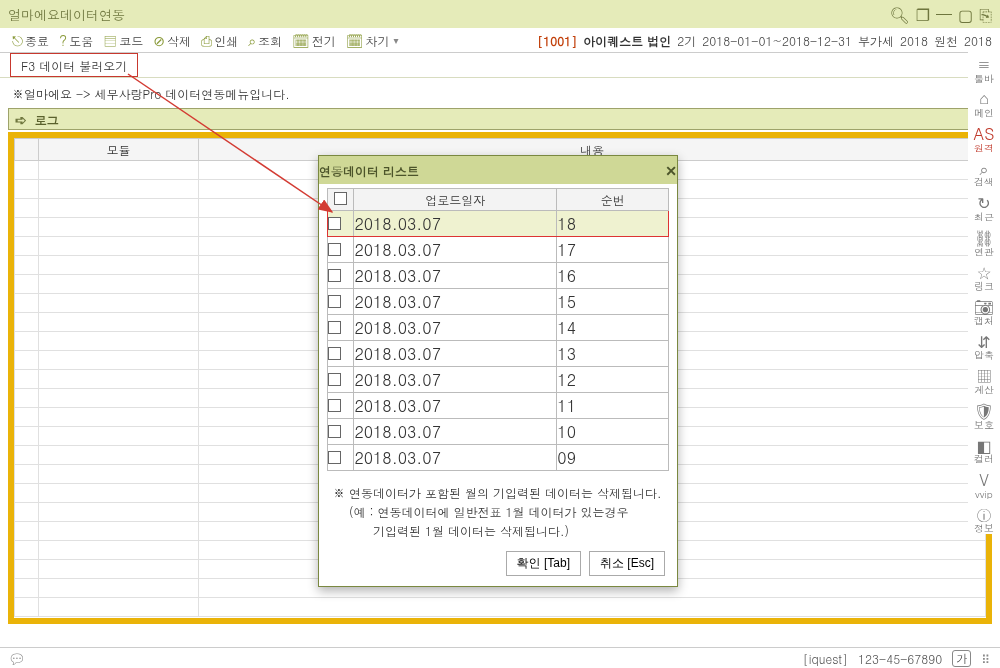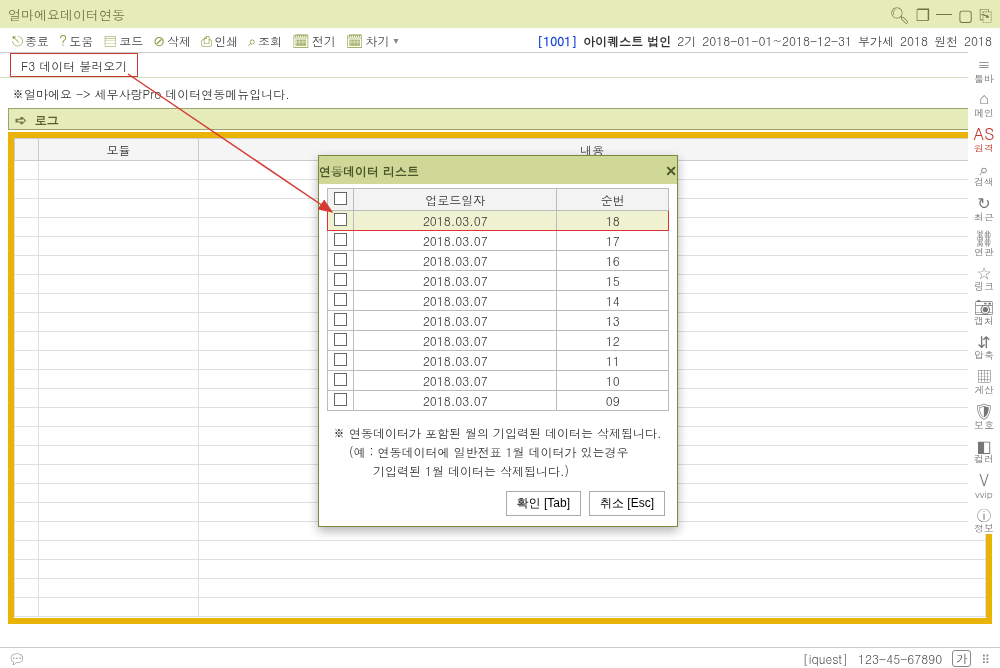--- a/index.html
+++ b/index.html
@@ -35,21 +35,21 @@
     padding: 0 8px;
     font-size: 12px;
     color: #444;
   }
   .toolbar .tb-left { display:flex; gap:2px; align-items:center; flex:0 0 auto; }
   .toolbar .tb-item { display:flex; align-items:center; gap:2px; padding:0 4px; cursor:pointer; }
   .toolbar .tb-icon { color:#8a9a3a; font-size:14px; line-height:1; }
   .toolbar .tb-drop { color:#888; font-size:10px; margin-left:2px; }
   .toolbar .tb-right { margin-left:auto; display:flex; gap:6px; align-items:center;}
   .toolbar .tb-right b { color:#333; font-weight:bold; }
-  .toolbar .tb-right .code { color:#1d4ed8; font-weight:bold; }
+  .toolbar .tb-right .code { color:#c2410c; font-weight:bold; }
   .toolbar .tb-right span { color:#444; }
   
   .tabrow {
     height: 24px;
     display:flex; align-items:flex-end;
     padding-left: 10px;
   }
   .tabrow .tab {
     border:1px solid #c7382e;
     color:#333;
@@ -142,22 +142,22 @@
   .dlg-table th {
     background:#f3f3f3;
     border:1px solid #bbb;
     font-weight:normal;
     padding:2px 0;
     font-size:12px;
   }
   .dlg-table td {
     border:1px solid #bbb;
     padding:1px 0;
-    text-align:center;
-    font-size:12px;
+    text-align:left;
+    font-size:16px;
     height:16px;
   }
   .dlg-table .chk { width:26px; }
   .dlg-table .col-date { width:200px; }
   .dlg-table .col-seq  { width:110px; }
   .dlg-table tr.hl-row td {
     background:#eff2d0;
   }
   .dlg-table tr.hl-border td {
     border-top:1px solid #d33; border-bottom:1px solid #d33;

